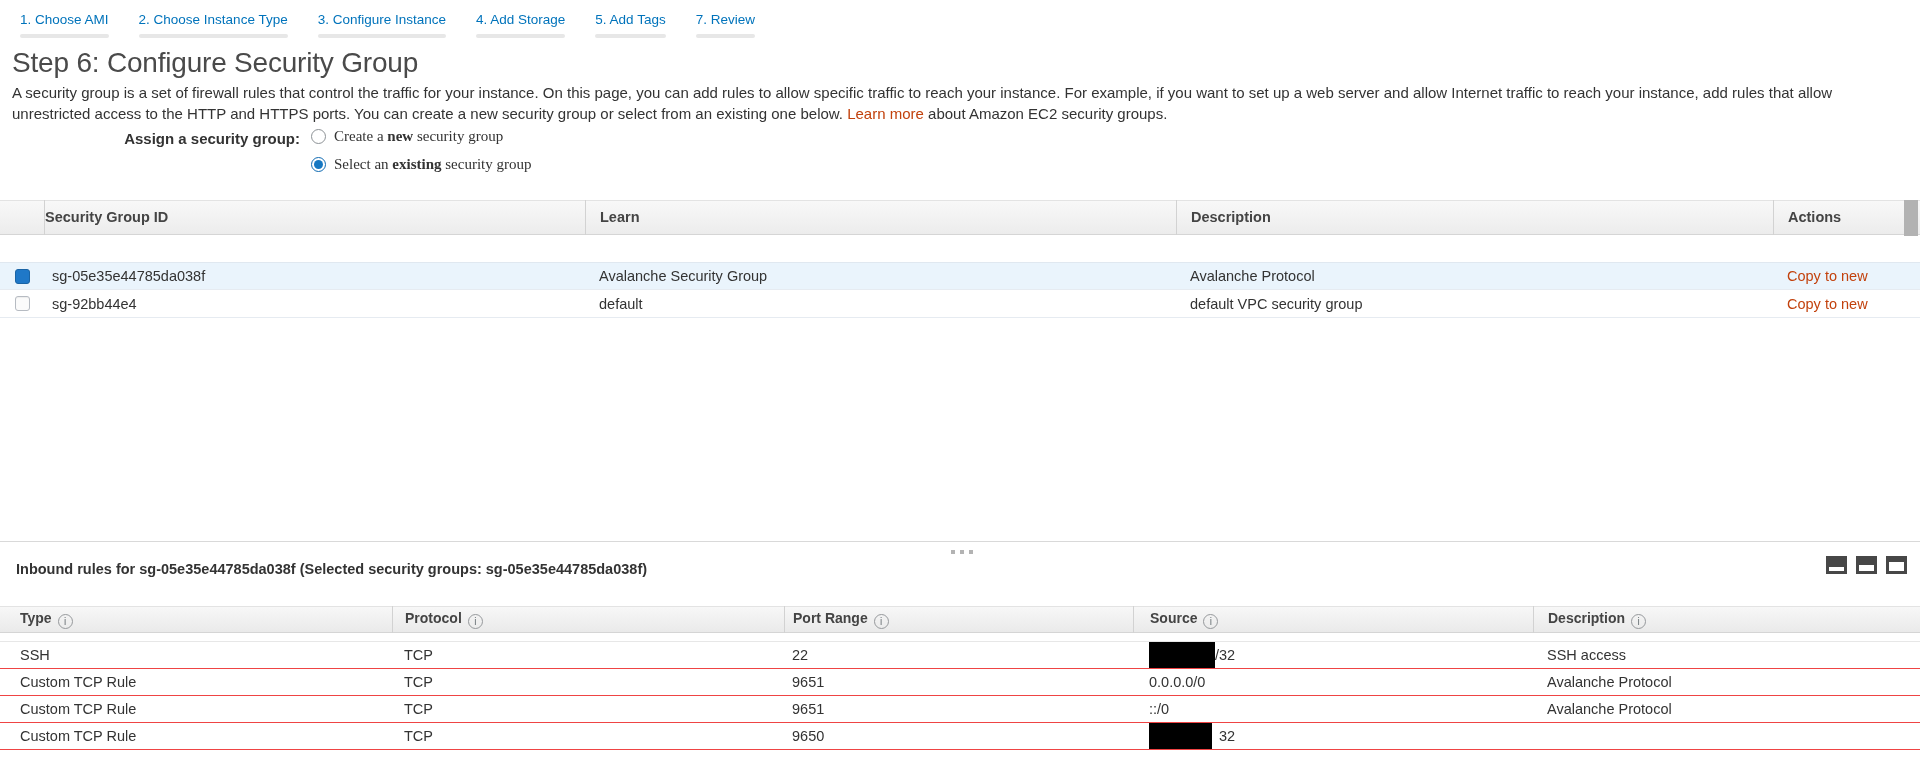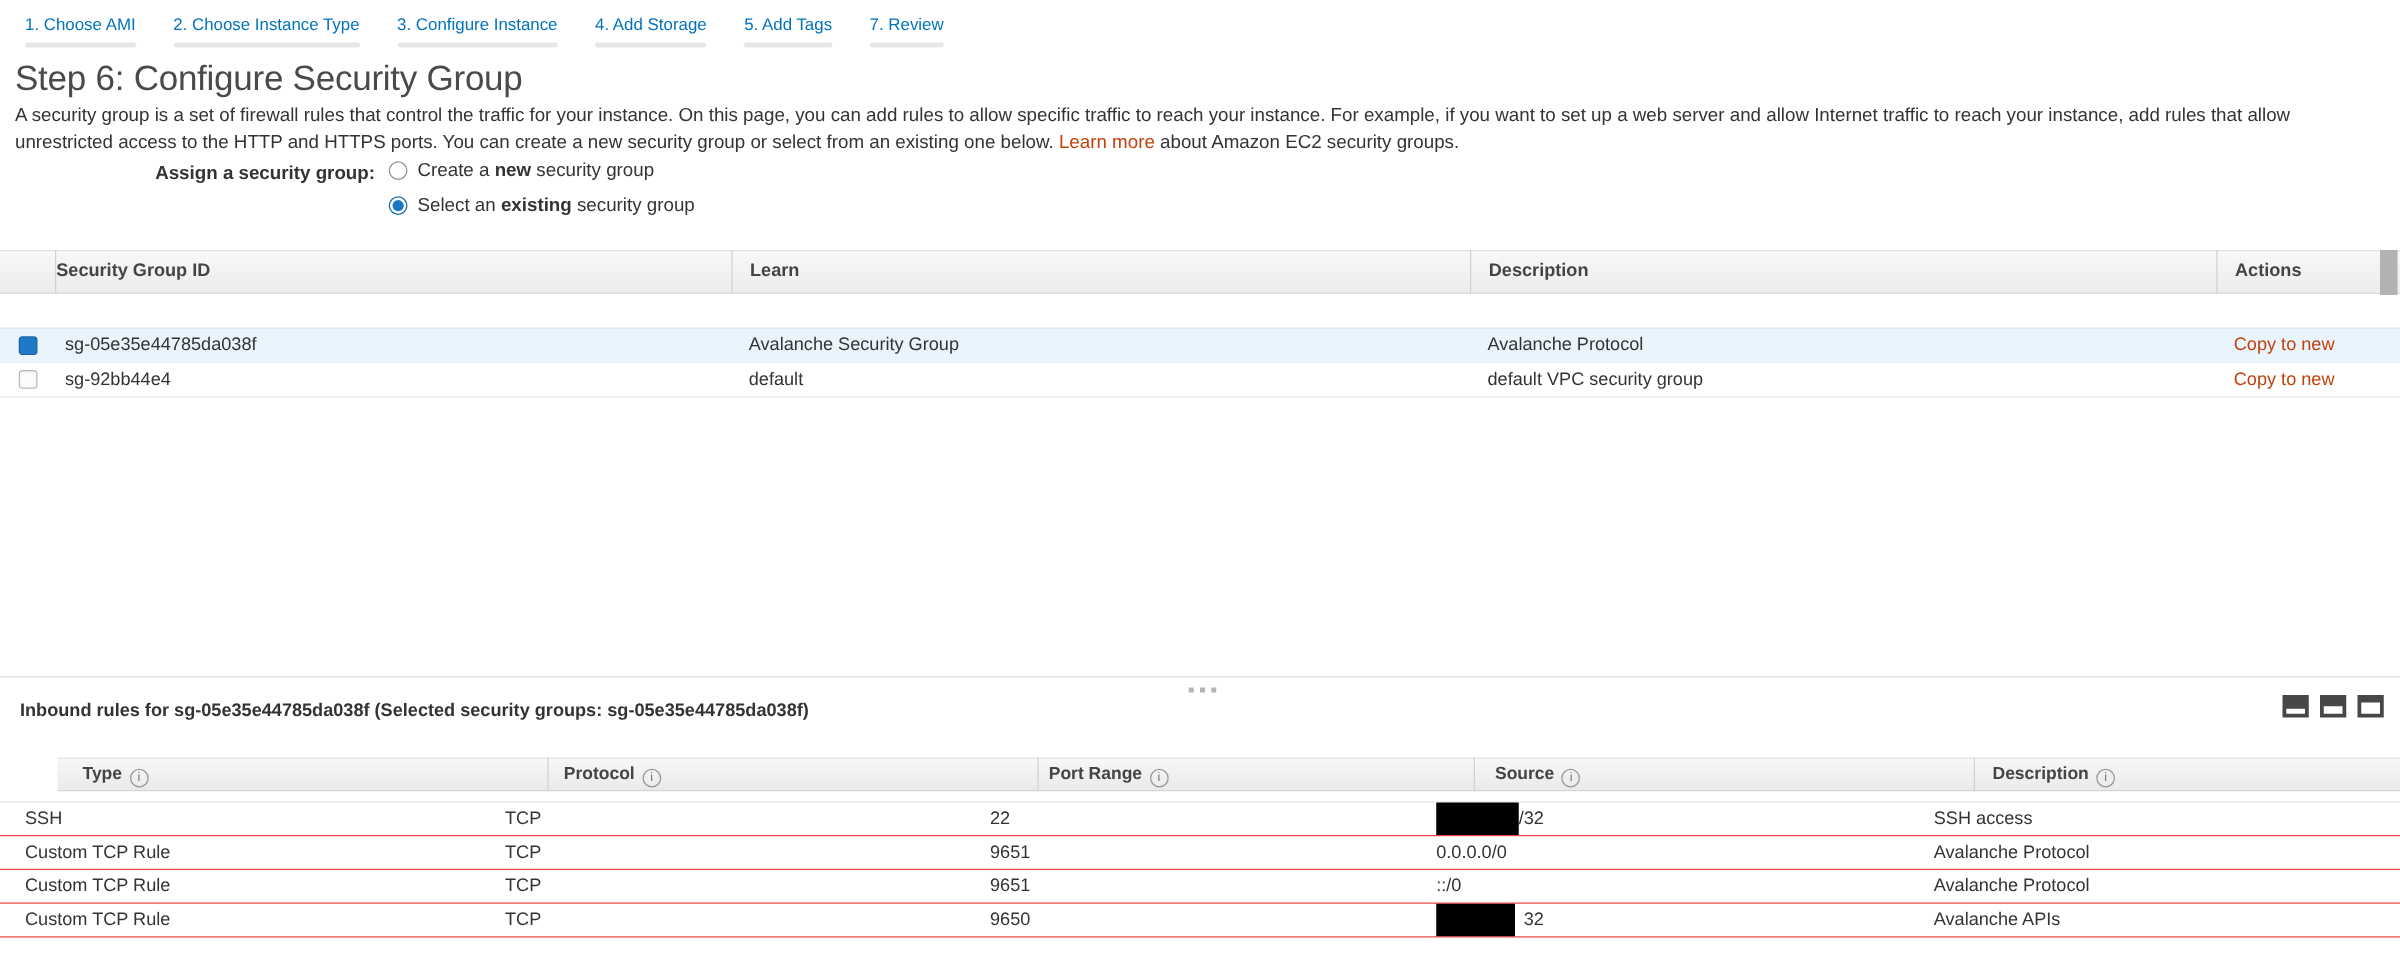--- a/index.html
+++ b/index.html
@@ -19,21 +19,21 @@
   .page-title { position:absolute; top:47px; left:12px; font-size:28px;
                 font-weight:400; color:#4a4a4a; letter-spacing:-0.2px; }
   .intro { position:absolute; top:82px; left:12px; width:1895px;
            font-size:15px; line-height:21px; color:#333; }
   a.link { color:#c2410c; text-decoration:none; cursor:pointer; }
 
   
   .assign-label { position:absolute; top:130px; left:0; width:300px;
                   text-align:right; font-weight:bold; font-size:15px; color:#333; }
   .radio-opt { position:absolute; left:311px; display:flex; align-items:center;
-               gap:8px; font-size:15px; cursor:pointer; }
+               gap:8px; font-size:15px; cursor:pointer;font-family:Liberation Serif, serif; }
   .opt-0 { top:128px; } .opt-1 { top:156px; }
   .radio { width:15px; height:15px; border-radius:50%; background:#fff;
            border:1px solid #8d9296; position:relative; flex:0 0 15px; }
   .radio.selected { border-color:#0f6ab2; }
   .radio.selected::after { content:""; position:absolute; left:2px; top:2px;
            width:9px; height:9px; border-radius:50%; background:#1778c2; }
 
   
   .sg-table { position:absolute; top:200px; left:0; width:1920px; }
   .sg-head { display:flex; height:35px; align-items:center;
@@ -75,21 +75,21 @@
   .p-icon { width:21px; height:18px; background:#474747; position:relative; cursor:pointer; }
   .p-icon span { position:absolute; left:3px; width:15px; background:#fff; display:block; }
   .p-icon.small  span { top:11px; height:4px; }
   .p-icon.medium span { top:9px;  height:6px; }
   .p-icon.large  span { top:6px;  height:9px; }
 
   .inb-table { position:absolute; top:606px; left:0; width:1920px; }
   .inb-head { display:flex; height:27px; align-items:center;
               background:linear-gradient(#f7f7f7,#eaeaea);
               border-top:1px solid #e3e3e3; border-bottom:1px solid #d5d5d5;
-              font-size:14px; font-weight:bold; color:#444;margin-left:46px; }
+              font-size:14px; font-weight:bold; color:#444; }
   .i-type  { width:392px; flex:0 0 392px; padding-left:20px; }
   .i-proto { width:392px; flex:0 0 392px; padding-left:12px; }
   .i-port  { width:349px; flex:0 0 349px; padding-left:8px; }
   .i-src   { width:400px; flex:0 0 400px; padding-left:16px; }
   .i-desc  { flex:1; padding-left:14px; }
   .inb-head .i-proto, .inb-head .i-port, .inb-head .i-src, .inb-head .i-desc
            { border-left:1px solid #d2d2d2; height:27px; line-height:25px; }
   .info-icon { display:inline-block; width:15px; height:15px; border-radius:50%;
                border:1px solid #96999c; color:#6b7377; font-size:10px; line-height:13px;
                text-align:center; font-weight:normal; margin-left:6px;
@@ -215,16 +215,15 @@
       <div class="i-desc">Avalanche Protocol</div>
     </div>
     <div class="inb-row">
       <div class="i-type">Custom TCP Rule</div>
       <div class="i-proto">TCP</div>
       <div class="i-port">9650</div>
       <div class="i-src src-flex">
           <span class="redact r-w63"></span>
           <span>32</span>
         </div>
-      <div class="i-desc">Avalanche APIs</div>
     </div>
   </div>
 </div>
 
 </body></html>

